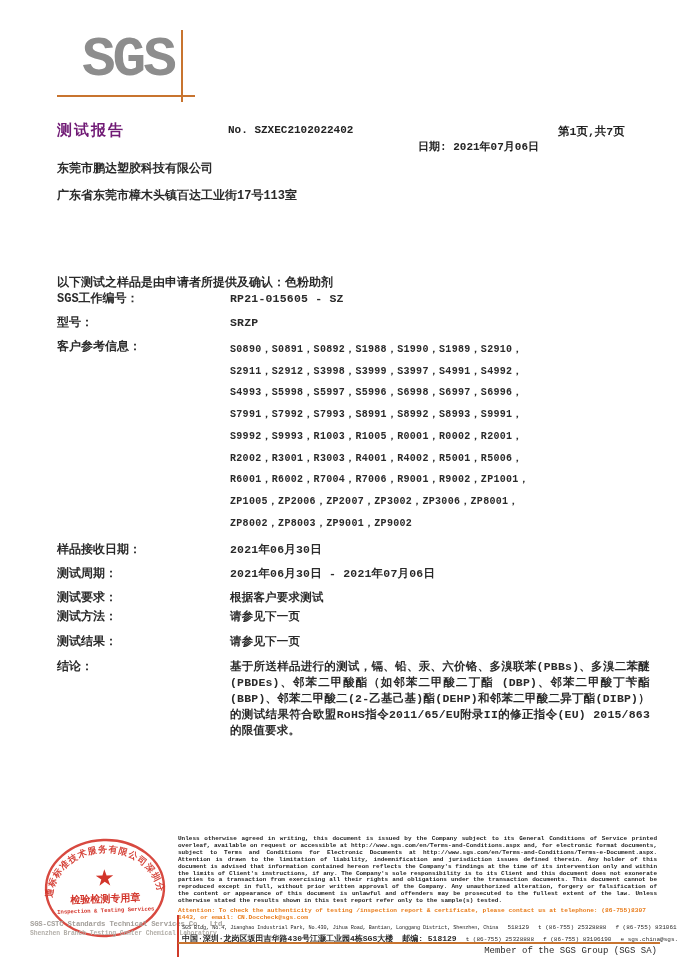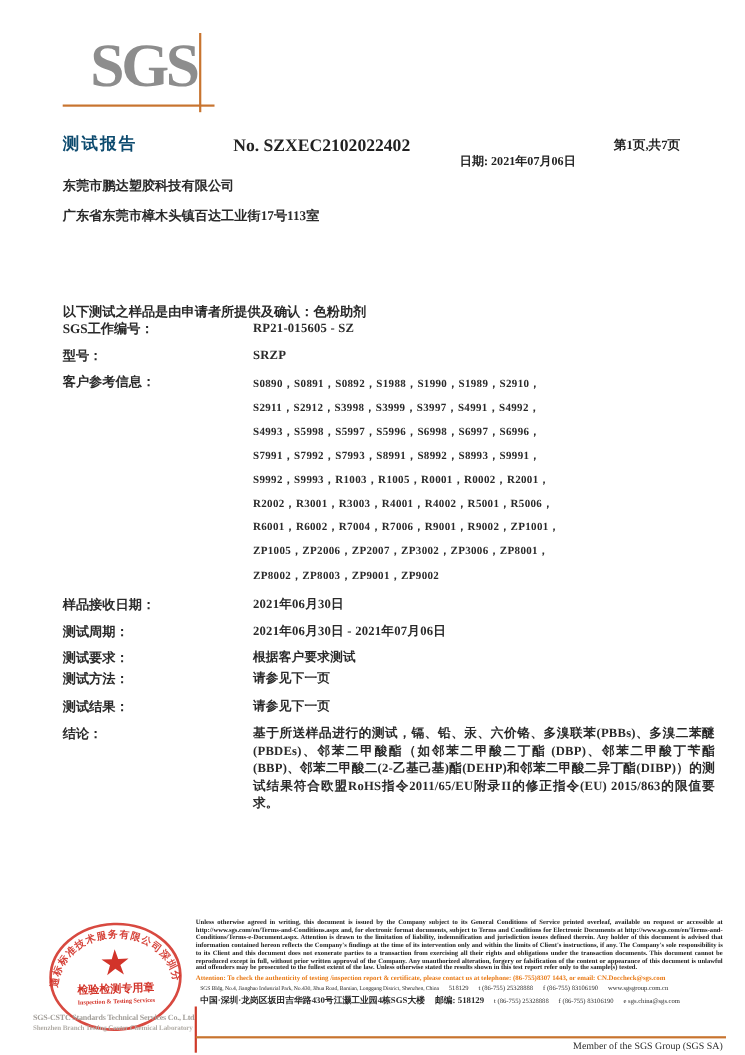--- a/index.html
+++ b/index.html
@@ -1,30 +1,30 @@
 <!DOCTYPE html>
 <html><head>
 <meta charset="utf-8">
 <style>
   * { margin:0; padding:0; box-sizing:border-box; }
   html,body { background:#ffffff; }
   .page {
     position:relative; width:677px; height:959px; background:#ffffff;
-    font-family:Liberation Serif, serif; color:#2a2a2a; overflow:hidden;
+    font-family:Liberation Mono, monospace; color:#2a2a2a; overflow:hidden;
   }
   
   .logo-text {
     position:absolute; left:82px; top:32px; font-size:56px; font-weight:bold;
     color:#8d8d8d; letter-spacing:-3px; line-height:56px;
   }
   .logo-hline { position:absolute; left:57px; top:95px; width:138px; height:2px; background:#c8742f; }
   .logo-vline { position:absolute; left:181px; top:30px; width:2px; height:72px; background:#c8742f; }
   .title-row { position:absolute; top:121px; left:0; width:100%; }
-  .doc-title { position:absolute; left:57px; top:0; font-size:15px; font-weight:bold; letter-spacing:2px; color:#0c4a6e; }
-  .doc-no    { position:absolute; left:212px; top:3px; font-size:16px; font-weight:bold; color:#222; }
+  .doc-title { position:absolute; left:57px; top:0; font-size:15px; font-weight:bold; letter-spacing:2px; color:#701a75; }
+  .doc-no    { position:absolute; left:228px; top:3px; font-size:11px; font-weight:bold; color:#222; }
   .doc-date  { position:absolute; left:418px; top:18px; font-size:11px; font-weight:bold; color:#222; }
   .doc-page  { position:absolute; left:558px; top:3px; font-size:11.5px; font-weight:bold; color:#222; }
   
   .content { position:absolute; left:57px; top:161px; width:600px; font-weight:bold; }
   .company-name { font-size:12px; line-height:16px; }
   .company-addr { font-size:12px; line-height:16px; margin-top:11px; }
   .intro { font-size:12px; line-height:16px; margin-top:71px; }
   .frow { display:grid; grid-template-columns:173px 1fr; margin-top:2px; }
   .frow .flabel { font-size:12px; line-height:16px; }
   .frow .fvalue { font-size:11.5px; line-height:16px; letter-spacing:0.2px; }

